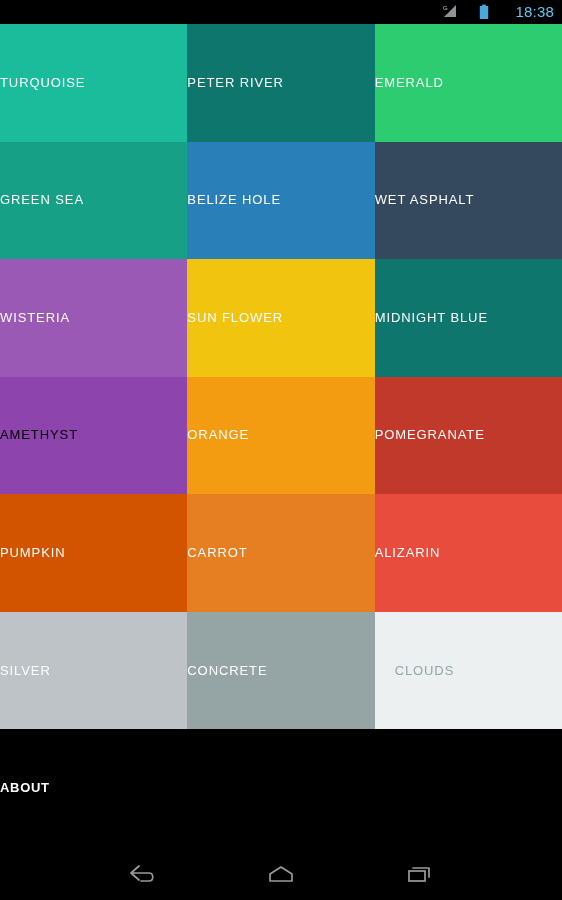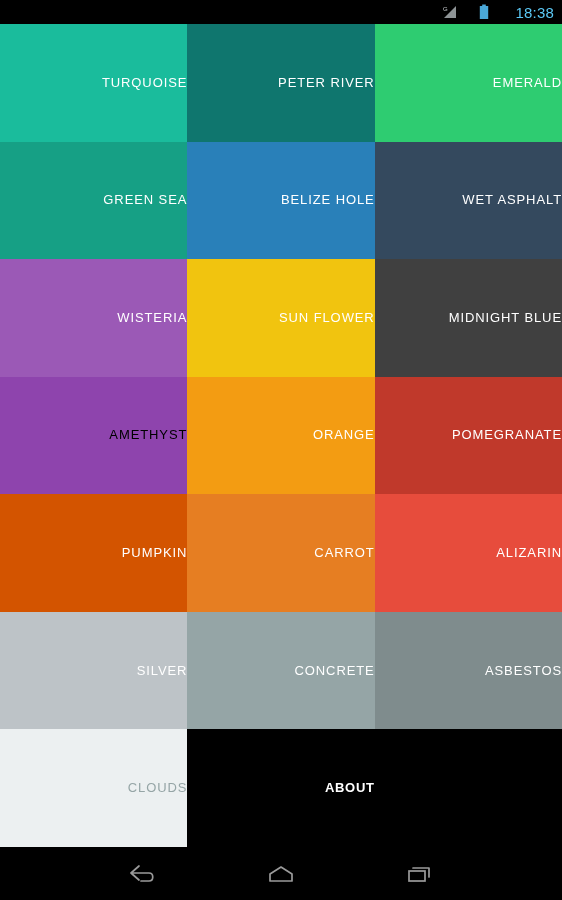--- a/index.html
+++ b/index.html
@@ -16,21 +16,21 @@
   }
 
   
   .statusbar {
     position:absolute; top:0; left:0;
     width:562px; height:24px;
     background:#000000;
     display:flex; align-items:center; justify-content:flex-end;
     padding-right:8px;
   }
-  .status-icons { display:flex; align-items:center; gap:20px; }
+  .status-icons { display:flex; align-items:flex-start; gap:20px; }
   .sig-wrap { position:relative; width:17px; height:15px; display:block; }
   .sig-wrap svg { display:block; }
   .batt-wrap { width:10px; height:16px; display:block; }
   .batt-wrap svg { display:block; }
   .clock {
     color:#5bc8f5;
     font-size:15px;
     letter-spacing:0.2px;
     margin-left:6px;
     line-height:15px;
@@ -41,21 +41,21 @@
     position:absolute;
     top:24px; left:0;
     width:562px; height:823px;
     display:grid;
     grid-template-columns:repeat(3, 1fr);
     grid-template-rows:repeat(7, 1fr);
   }
   .tile {
     display:flex;
     align-items:center;
-    justify-content:flex-end;
+    justify-content:flex-start;
     overflow:hidden;
     cursor:pointer;
   }
   .tile-label {
     font-size:13px;
     letter-spacing:0.9px;
     text-align:center;
     line-height:16px;
     -webkit-font-smoothing:antialiased;
   }
@@ -120,21 +120,21 @@
       </div>
       <div class="tile" style="background: rgb(52, 73, 94);">
         <span class="tile-label" style="color: rgb(255, 255, 255);">WET ASPHALT</span>
       </div>
       <div class="tile" style="background: rgb(155, 89, 182);">
         <span class="tile-label" style="color: rgb(255, 255, 255);">WISTERIA</span>
       </div>
       <div class="tile" style="background: rgb(241, 196, 15);">
         <span class="tile-label" style="color: rgb(255, 255, 255);">SUN FLOWER</span>
       </div>
-      <div class="tile" style="background: #404040;">
+      <div class="tile" style="background: #0f766e;">
         <span class="tile-label" style="color: rgb(255, 255, 255);">MIDNIGHT BLUE</span>
       </div>
       <div class="tile" style="background: rgb(142, 68, 173);">
         <span class="tile-label" style="color: #000000;">AMETHYST</span>
       </div>
       <div class="tile" style="background: rgb(243, 156, 18);">
         <span class="tile-label" style="color: rgb(255, 255, 255);">ORANGE</span>
       </div>
       <div class="tile" style="background: rgb(192, 57, 43);">
         <span class="tile-label" style="color: rgb(255, 255, 255);">POMEGRANATE</span>
@@ -146,23 +146,20 @@
         <span class="tile-label" style="color: rgb(255, 255, 255);">CARROT</span>
       </div>
       <div class="tile" style="background: rgb(231, 76, 60);">
         <span class="tile-label" style="color: rgb(255, 255, 255);">ALIZARIN</span>
       </div>
       <div class="tile" style="background: rgb(189, 195, 199);">
         <span class="tile-label" style="color: rgb(255, 255, 255);">SILVER</span>
       </div>
       <div class="tile" style="background: rgb(149, 165, 166);">
         <span class="tile-label" style="color: rgb(255, 255, 255);">CONCRETE</span>
-      </div>
-      <div class="tile" style="background: rgb(127, 140, 141);">
-        <span class="tile-label" style="color: rgb(255, 255, 255);">ASBESTOS</span>
       </div>
       <div class="tile" style="background: rgb(236, 240, 241); padding-left: 20px;">
         <span class="tile-label" style="color: rgb(149, 165, 166);">CLOUDS</span>
       </div>
       <div class="tile about" style="background: rgb(0, 0, 0);">
         <span class="tile-label" style="color: rgb(255, 255, 255);">ABOUT</span>
       </div>
     </div>
 
   <div class="navbar">

